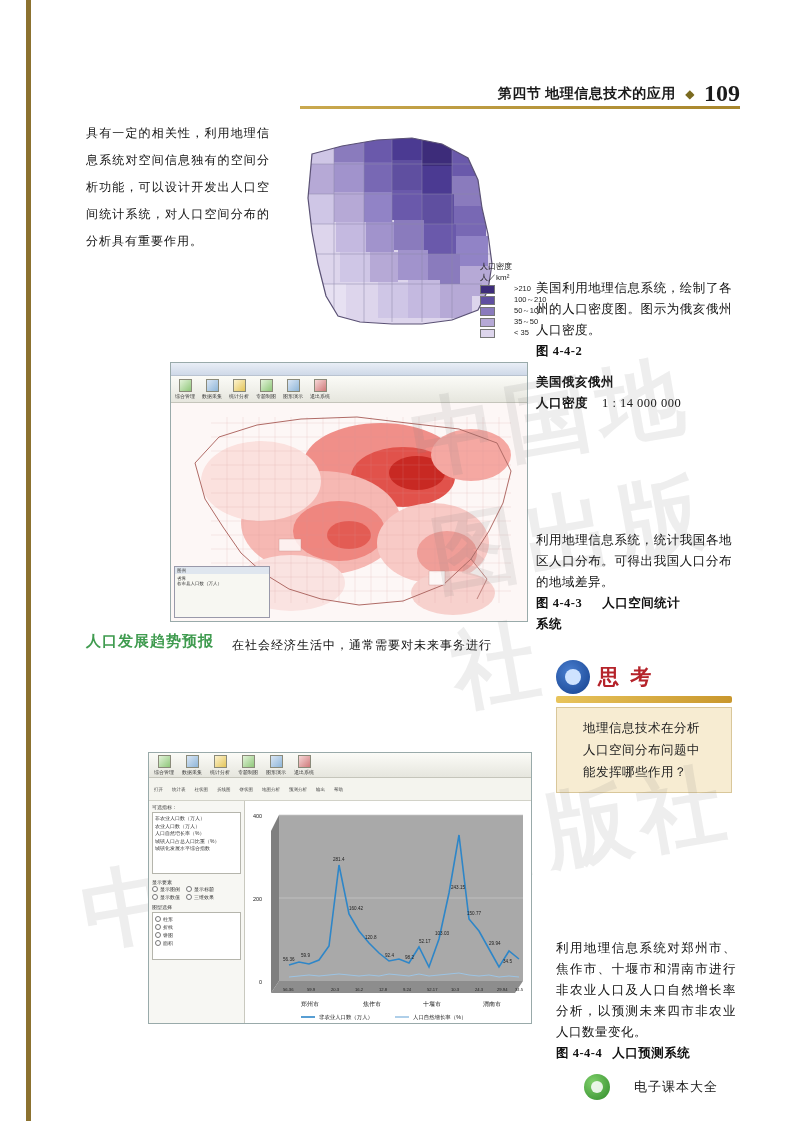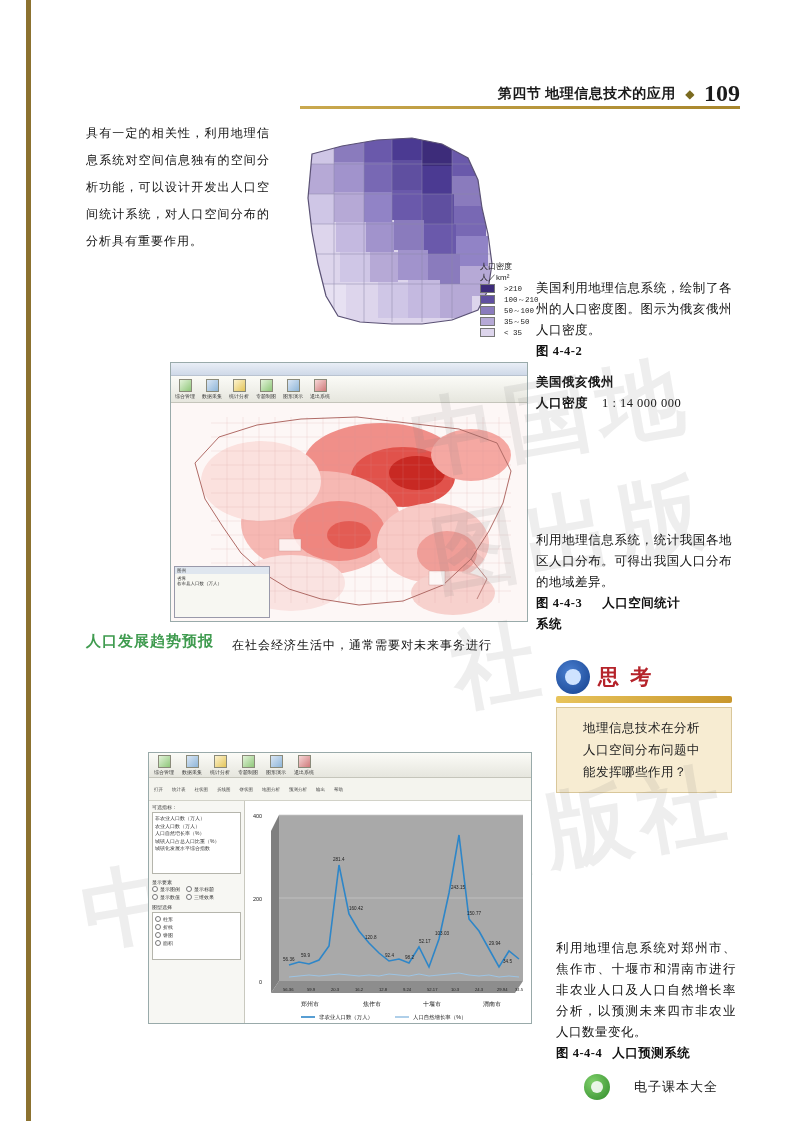--- a/index.html
+++ b/index.html
@@ -49,21 +49,21 @@
   #para-intro{left:86px;top:120px;width:184px;}
   
   .ohio-wrap{position:absolute;left:282px;top:124px;width:250px;height:225px;}
   .ohio-wrap svg{display:block;}
   .legend{
     position:absolute;left:480px;top:262px;width:70px;
     font-size:7.5px;line-height:10px;color:#222;
     font-family:"Liberation Sans", sans-serif;
   }
   .legend .lg-title{font-size:8px;margin-bottom:1px;}
-  .legend .lg-row{display:flex;gap:9px;margin-bottom:1px;font-family:Liberation Mono, monospace;}
+  .legend .lg-row{display:flex;align-items:center;gap:19px;margin-bottom:1px;}
   .legend .sw{width:13px;height:7px;border:.5px solid #777;}
   
   .cap{
     position:absolute;
     font-size:12.5px;
     line-height:21px;
     color:#111;
     letter-spacing:.5px;
     text-align:justify;
   }

